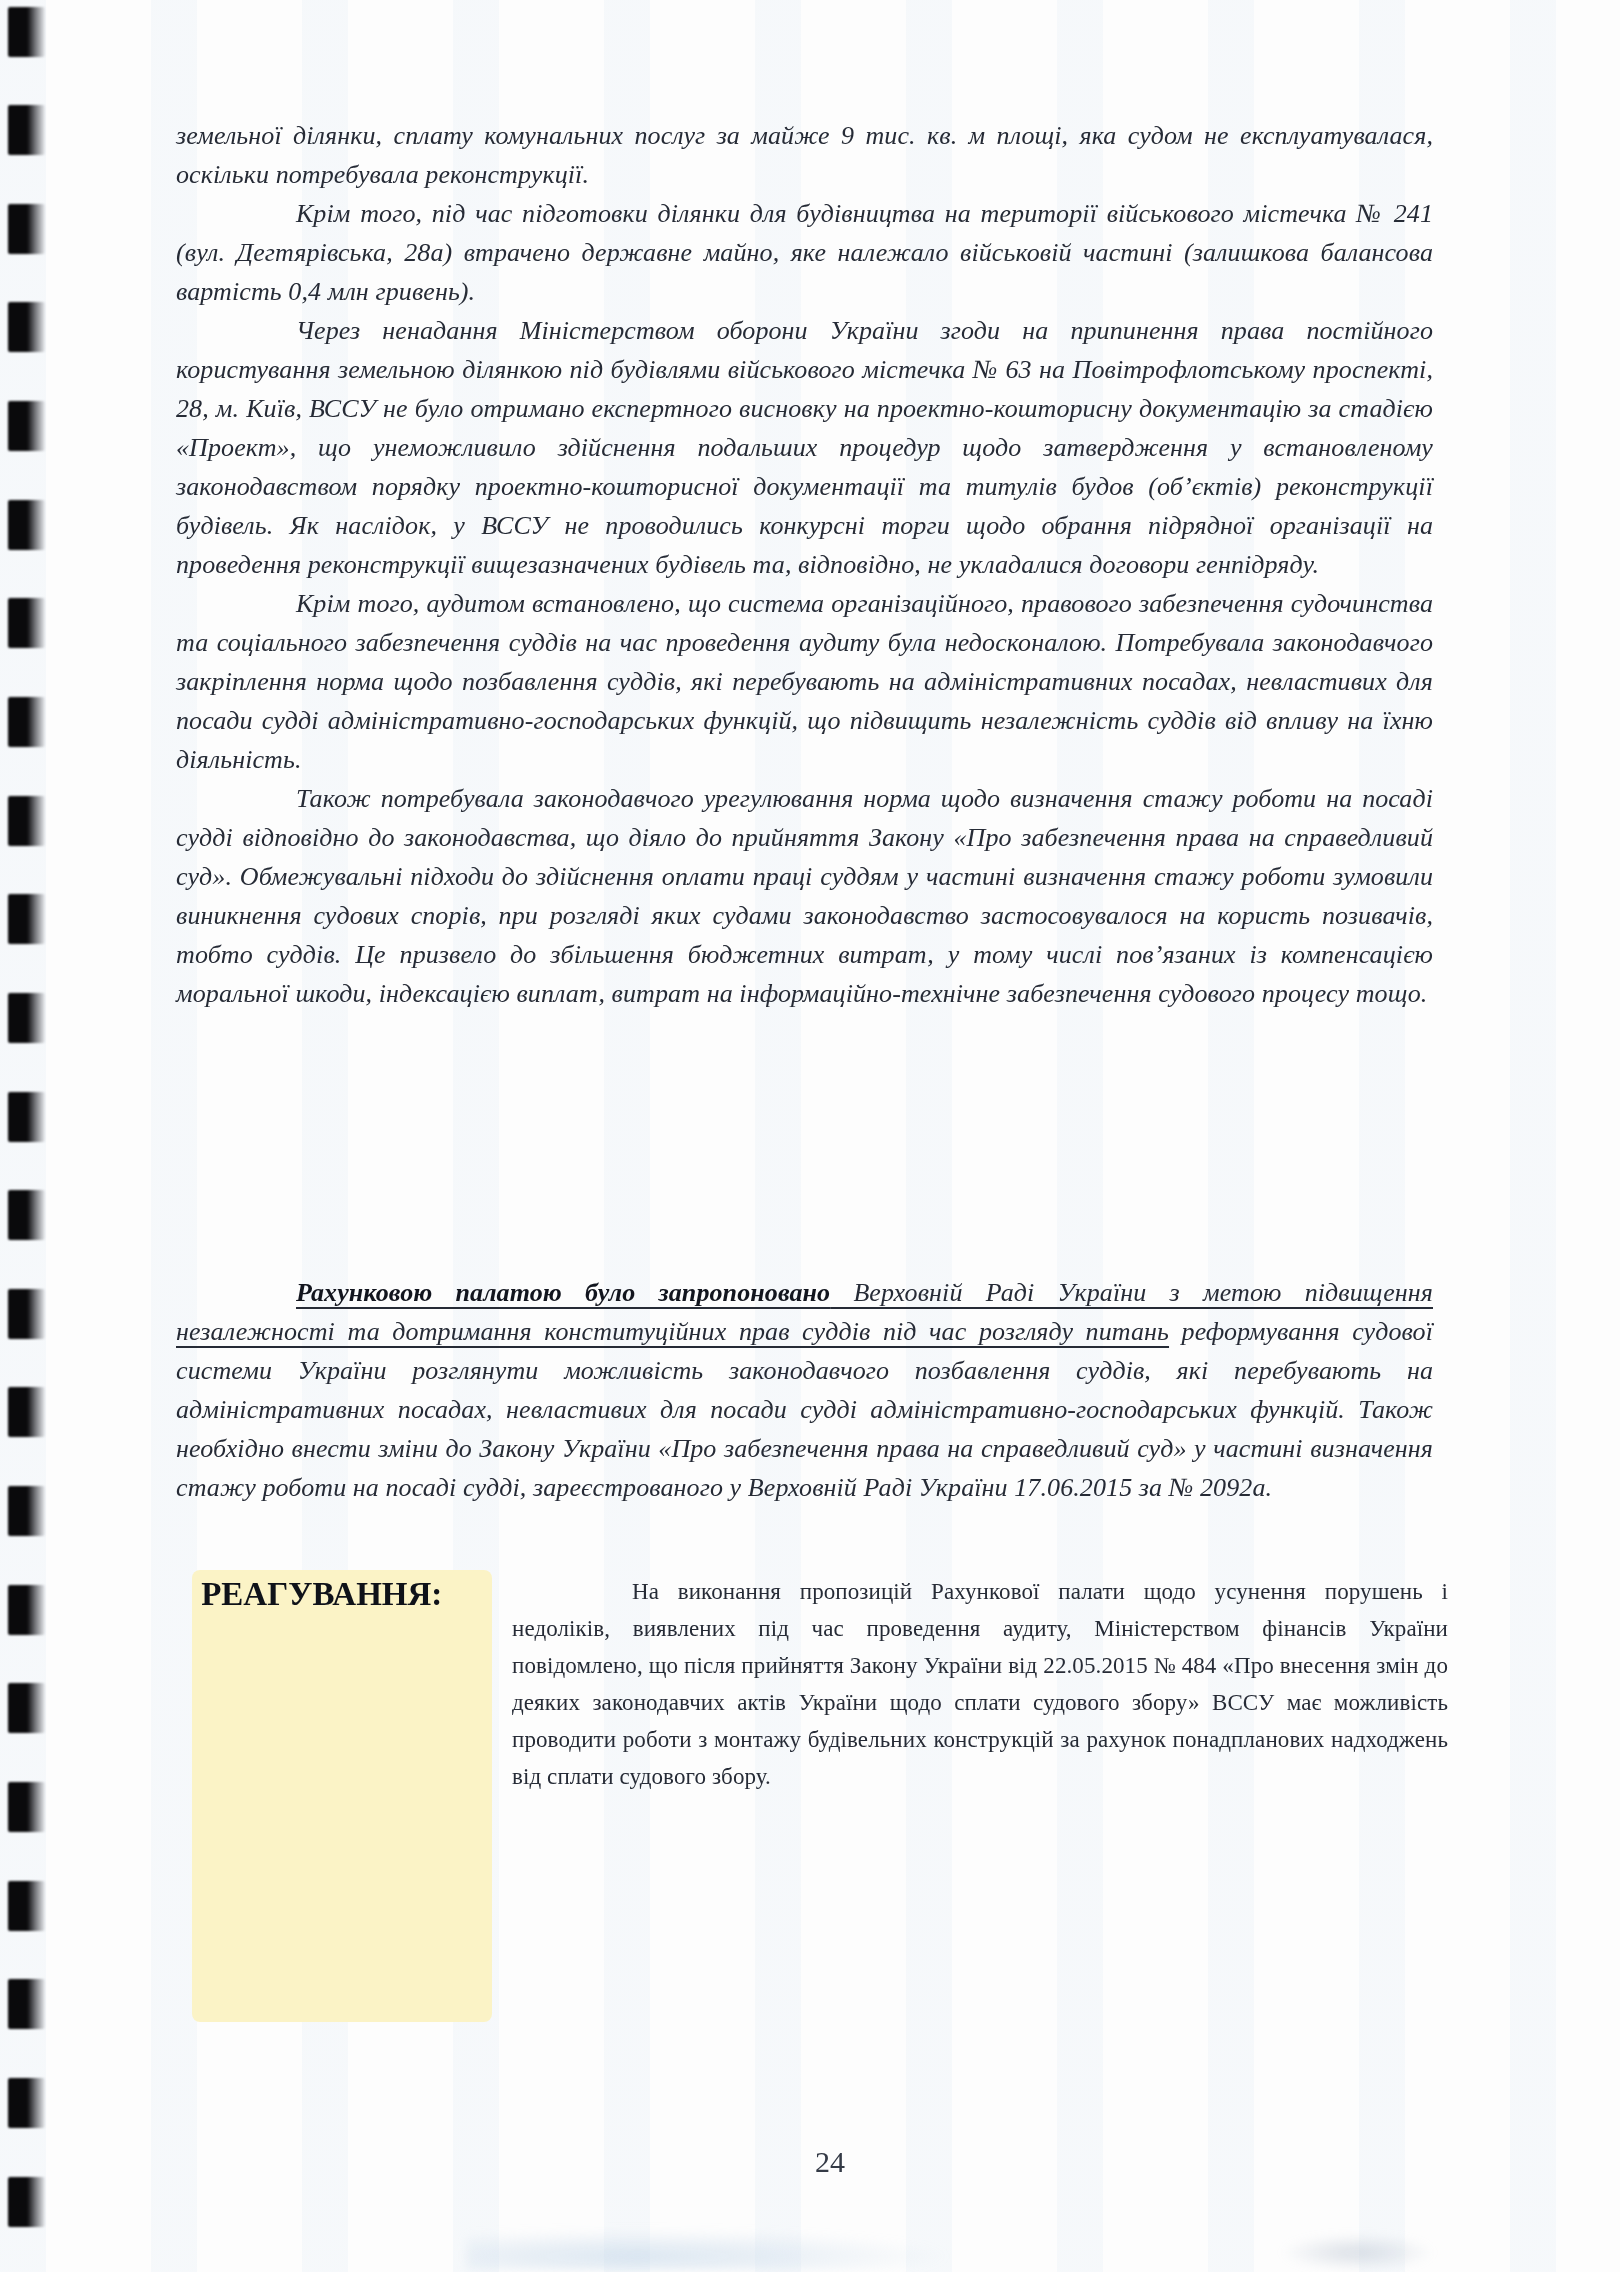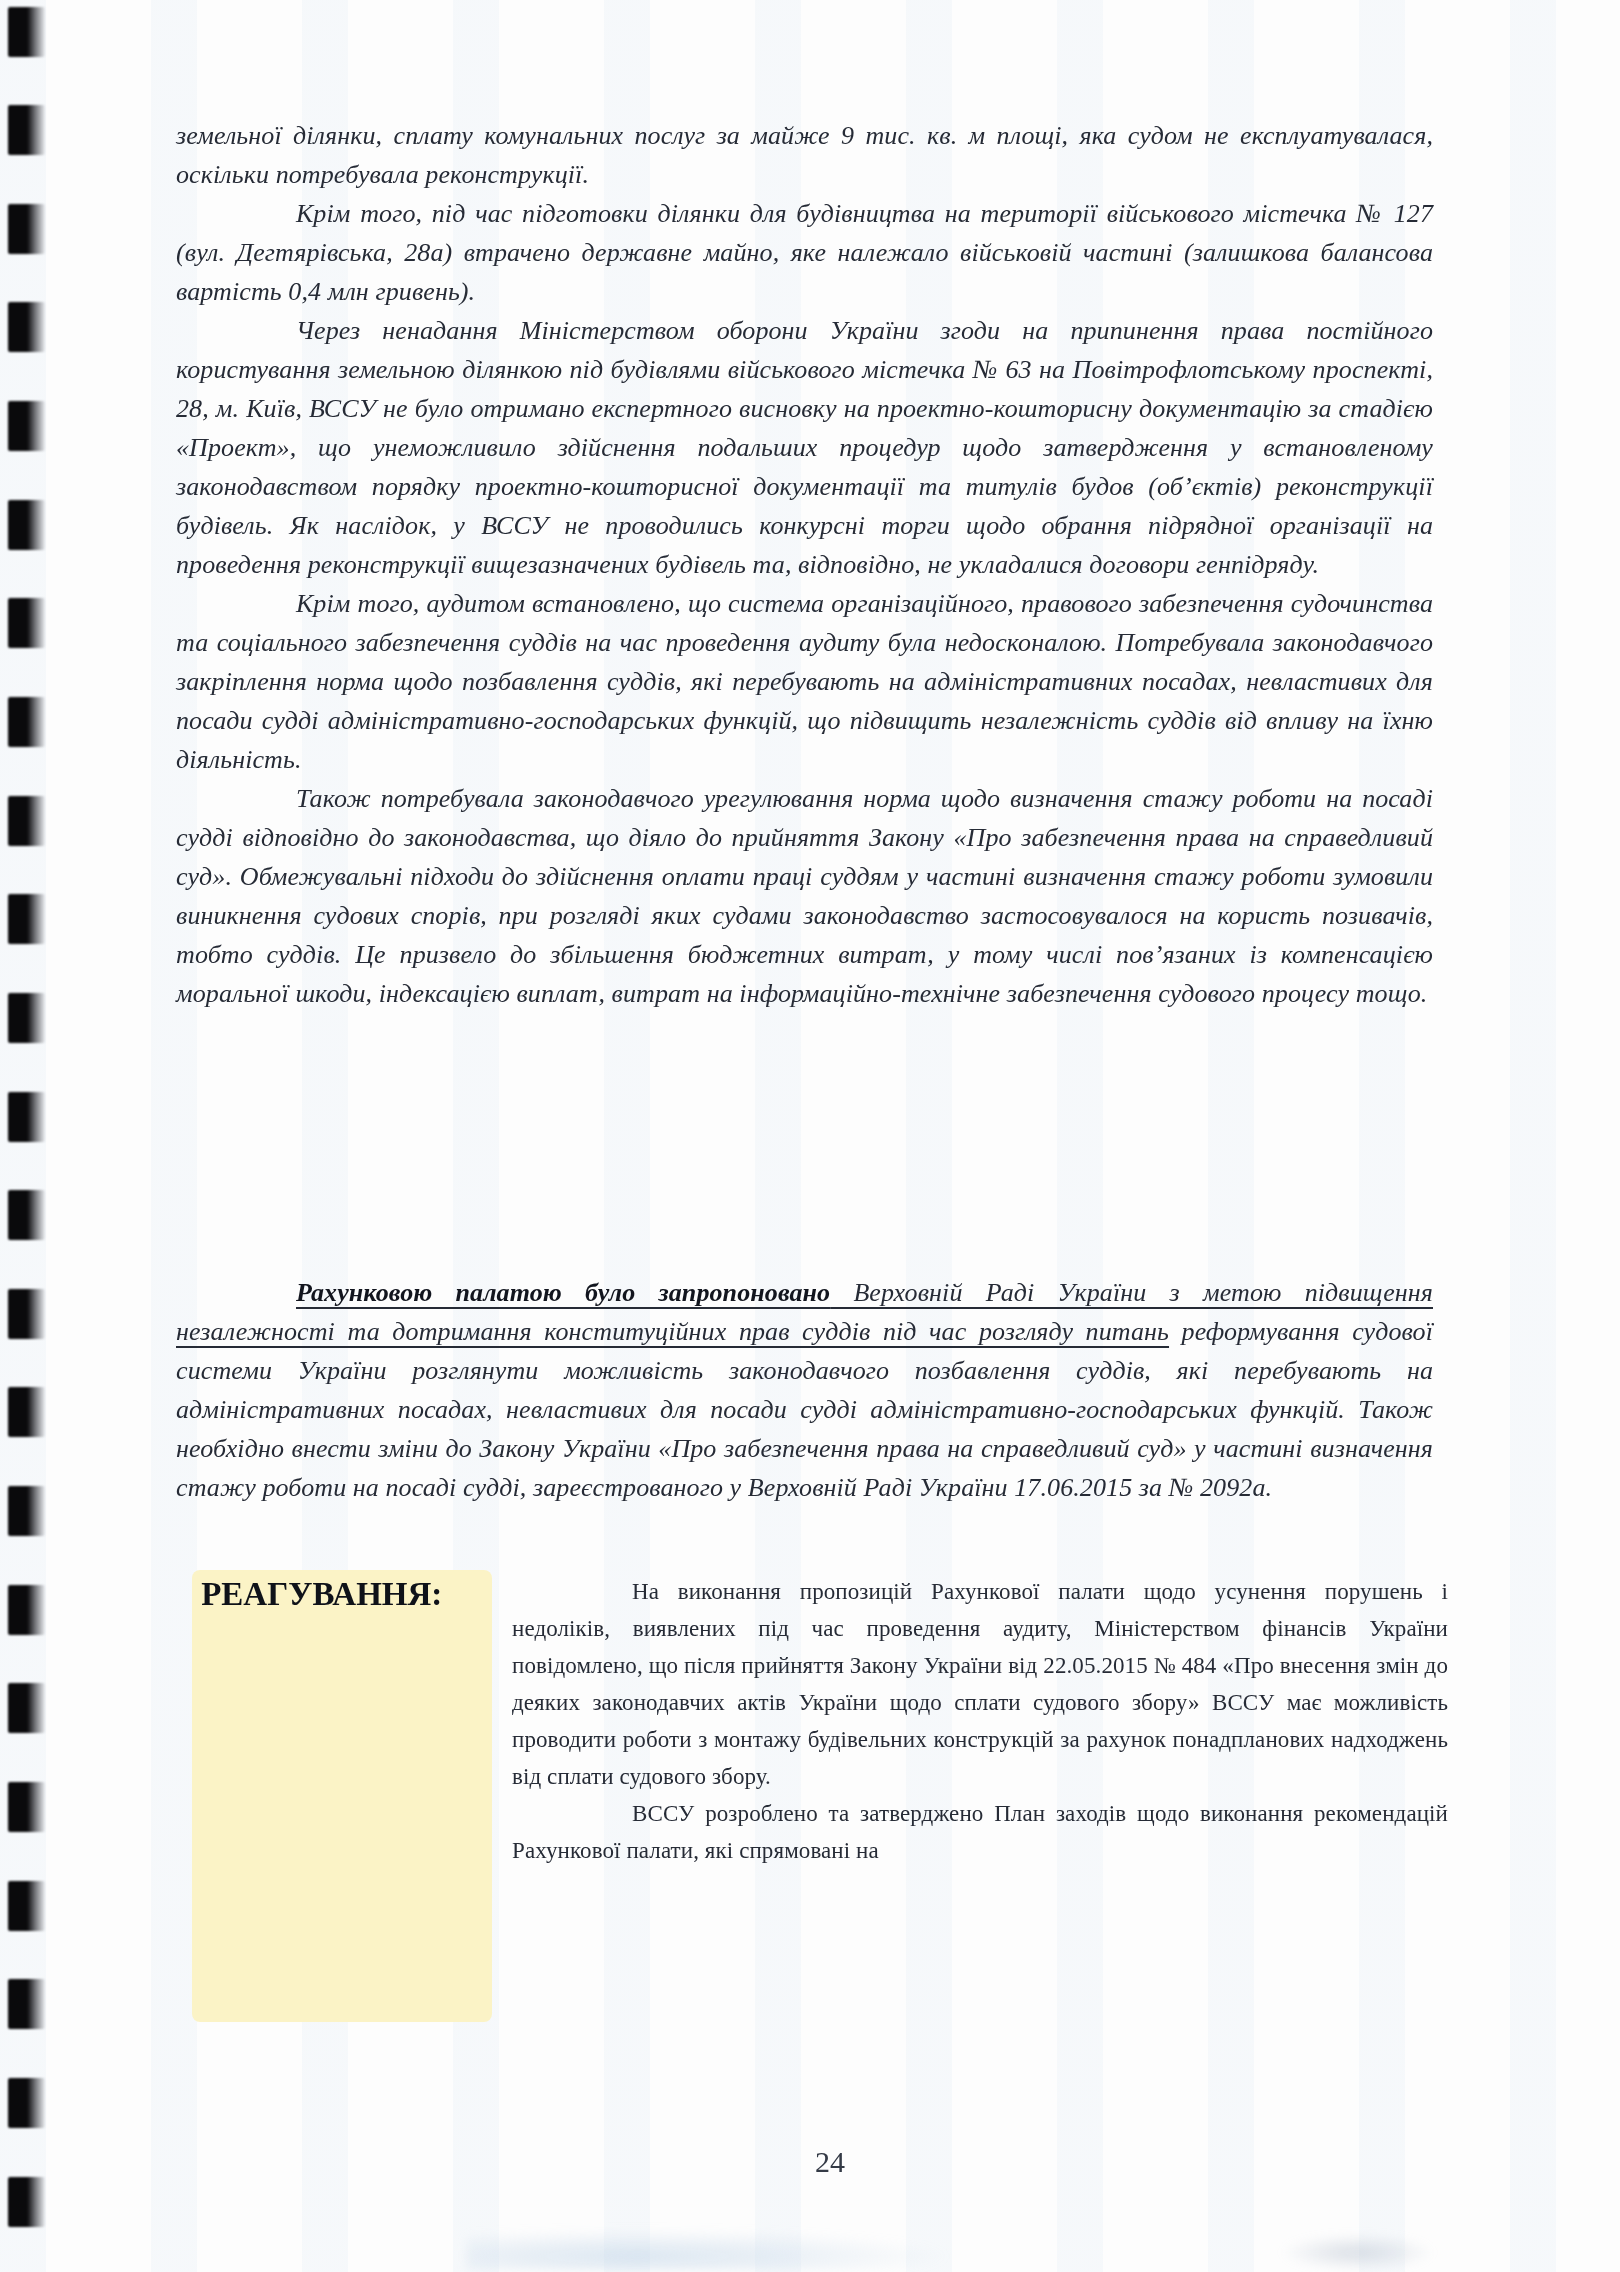--- a/index.html
+++ b/index.html
@@ -98,37 +98,36 @@
       <div class="binding-mark" style="top: 1683px;"></div>
       <div class="binding-mark" style="top: 1782px;"></div>
       <div class="binding-mark" style="top: 1881px;"></div>
       <div class="binding-mark" style="top: 1979px;"></div>
       <div class="binding-mark" style="top: 2078px;"></div>
       <div class="binding-mark" style="top: 2177px;"></div>
     </div>
 
   <div class="body-block block-a" id="body-a">
       <p>земельної ділянки, сплату комунальних послуг за майже 9 тис. кв. м площі, яка судом не експлуатувалася, оскільки потребувала реконструкції.</p>
-      <p class="indent">Крім того, під час підготовки ділянки для будівництва на території військового містечка № 127 (вул. Дегтярівська, 28а) втрачено державне майно, яке належало військовій частині (залишкова балансова вартість 0,4 млн гривень).</p>
+      <p class="indent">Крім того, під час підготовки ділянки для будівництва на території військового містечка № 241 (вул. Дегтярівська, 28а) втрачено державне майно, яке належало військовій частині (залишкова балансова вартість 0,4 млн гривень).</p>
       <p class="indent">Через ненадання Міністерством оборони України згоди на припинення права постійного користування земельною ділянкою під будівлями військового містечка № 63 на Повітрофлотському проспекті, 28, м. Київ, ВССУ не було отримано експертного висновку на проектно-кошторисну документацію за стадією «Проект», що унеможливило здійснення подальших процедур щодо затвердження у встановленому законодавством порядку проектно-кошторисної документації та титулів будов (об’єктів) реконструкції будівель. Як наслідок, у ВССУ не проводились конкурсні торги щодо обрання підрядної організації на проведення реконструкції вищезазначених будівель та, відповідно, не укладалися договори генпідряду.</p>
       <p class="indent">Крім того, аудитом встановлено, що система організаційного, правового забезпечення судочинства та соціального забезпечення суддів на час проведення аудиту була недосконалою. Потребувала законодавчого закріплення норма щодо позбавлення суддів, які перебувають на адміністративних посадах, невластивих для посади судді адміністративно-господарських функцій, що підвищить незалежність суддів від впливу на їхню діяльність.</p>
       <p class="indent">Також потребувала законодавчого урегулювання норма щодо визначення стажу роботи на посаді судді відповідно до законодавства, що діяло до прийняття Закону «Про забезпечення права на справедливий суд». Обмежувальні підходи до здійснення оплати праці суддям у частині визначення стажу роботи зумовили виникнення судових спорів, при розгляді яких судами законодавство застосовувалося на користь позивачів, тобто суддів. Це призвело до збільшення бюджетних витрат, у тому числі пов’язаних із компенсацією моральної шкоди, індексацією виплат, витрат на інформаційно-технічне забезпечення судового процесу тощо.</p>
     </div>
 
   <div class="body-block block-b">
     <p class="proposal-paragraph"><span class="u-seg"><span class="b-seg">Рахунковою палатою було запропоновано</span><span> Верховній Раді України з метою підвищення незалежності та дотримання конституційних прав суддів під час розгляду питань</span></span><span> реформування судової системи України розглянути можливість законодавчого позбавлення суддів, які перебувають на адміністративних посадах, невластивих для посади судді адміністративно-господарських функцій. Також необхідно внести зміни до Закону України «Про забезпечення права на справедливий суд» у частині визначення стажу роботи на посаді судді, зареєстрованого у Верховній Раді України 17.06.2015 за № 2092а.</span></p>
   </div>
 
   <div class="highlight-block">
     <span class="highlight-label">РЕАГУВАННЯ:</span>
   </div>
 
   <div class="reaction-col" id="reaction-col">
       <p>На виконання пропозицій Рахункової палати щодо усунення порушень і недоліків, виявлених під час проведення аудиту, Міністерством фінансів України повідомлено, що після прийняття Закону України від 22.05.2015 № 484 «Про внесення змін до деяких законодавчих актів України щодо сплати судового збору» ВССУ має можливість проводити роботи з монтажу будівельних конструкцій за рахунок понадпланових надходжень від сплати судового збору.</p>
-      <p>ВССУ розроблено та затверджено План заходів щодо виконання рекомендацій Рахункової палати, які спрямовані на</p>
     </div>
 
   <div class="page-number">24</div>
 
   <div class="smudge-a"></div>
   <div class="smudge-b"></div>
 
 </div>
 
 

